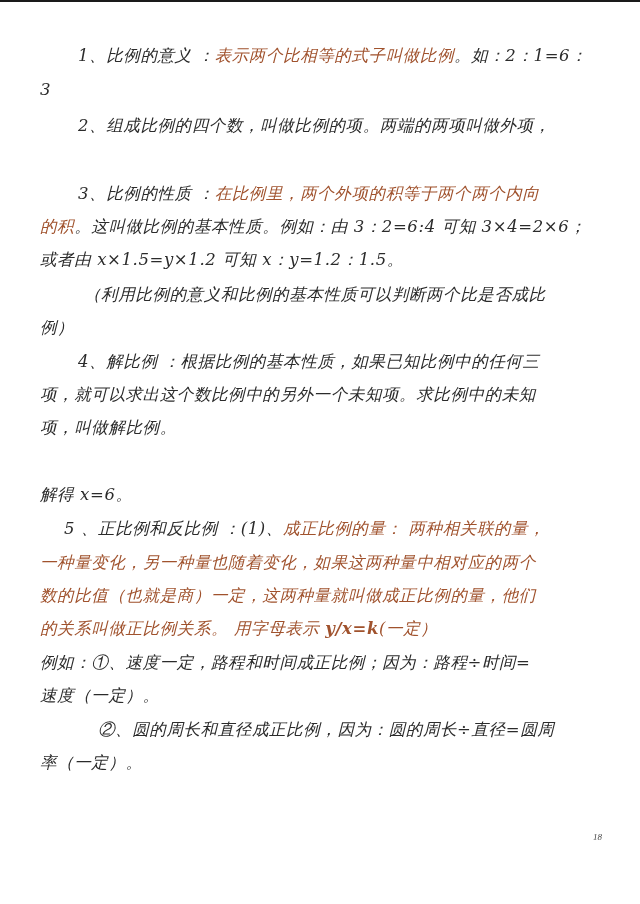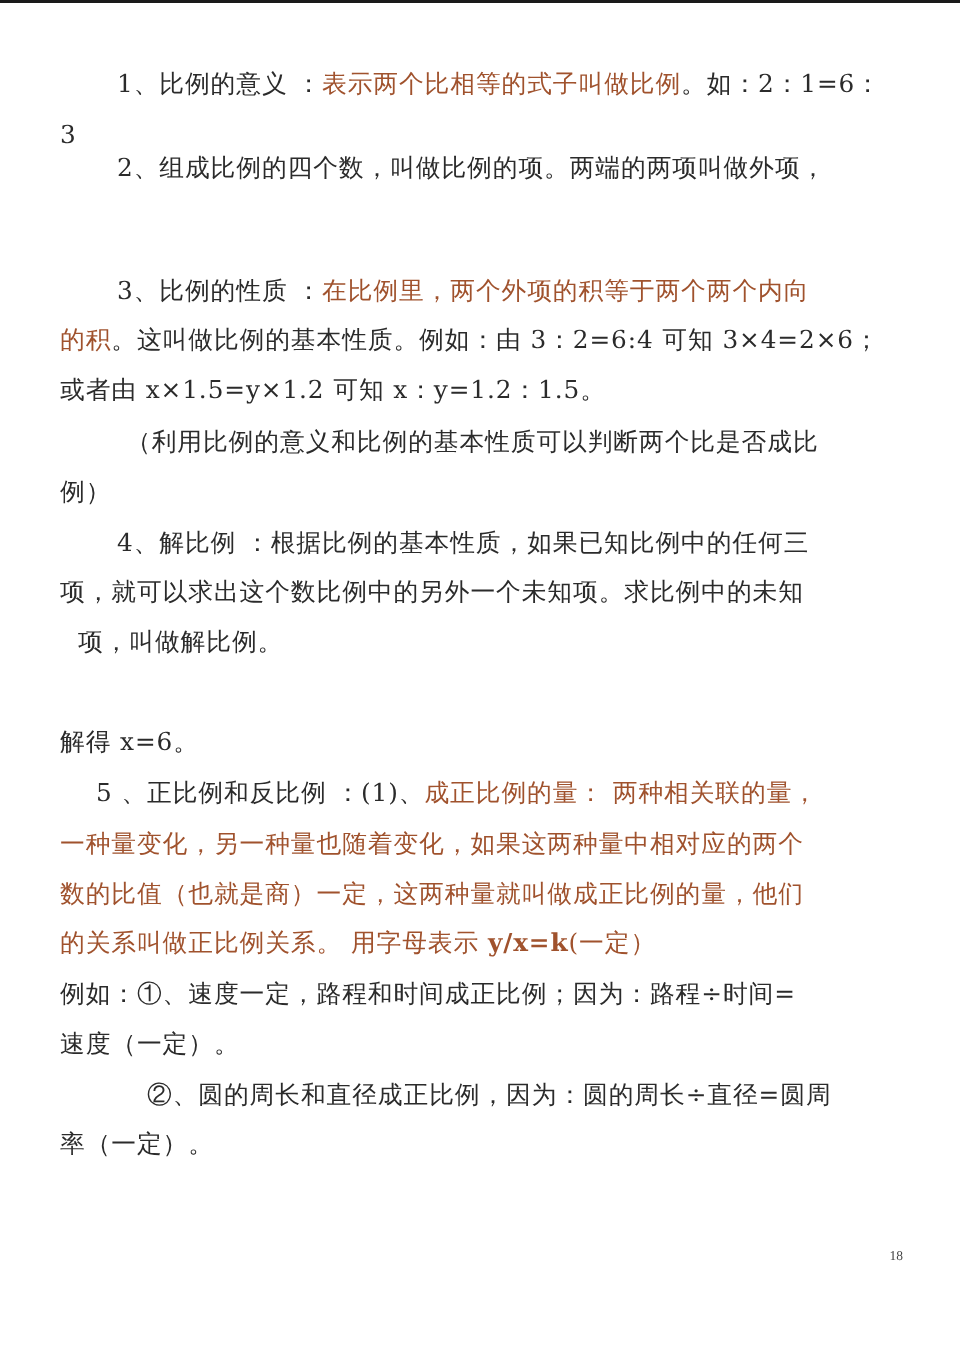--- a/index.html
+++ b/index.html
@@ -17,21 +17,21 @@
     }
     .top-rule {
       position: absolute;
       left: 0; top: 0;
       width: 640px; height: 2px;
       background: #1a1a1a;
     }
     .page {
       position: absolute;
       left: 0; top: 0;
-      width: 640px; height: 800px;
+      width: 640px; height: 800px; font-style: italic;
     }
     .line {
       position: absolute;
       white-space: nowrap;
       font-size: 16.5px;
       line-height: 22px;
       letter-spacing: 0.6px;
     }
     .hl { color: #a0522d; }
     .bold { font-weight: bold; }
@@ -51,21 +51,21 @@
 
 <div class="page">
 
   <div class="line" style="left:78px;top:45px;">
     <span>1、比例的意义 ：</span><span class="hl">表示两个比相等的式子叫做比例</span><span>。如：2：1=6：</span>
   </div>
   <div class="line" style="left:40px;top:79px;">
     <span>3</span>
   </div>
 
-  <div class="line" style="left:78px;top:101px;">
+  <div class="line" style="left:78px;top:115px;">
     <span>2、组成比例的四个数，叫做比例的项。两端的两项叫做外项，</span>
   </div>
 
   <div class="line" style="left:78px;top:183px;">
     <span>3、比例的性质 ：</span><span class="hl">在比例里，两个外项的积等于两个两个内向</span>
   </div>
   <div class="line" style="left:40px;top:216px;">
     <span class="hl">的积</span><span>。这叫做比例的基本性质。例如：由 3：2=6:4 可知 3×4=2×6；</span>
   </div>
   <div class="line" style="left:40px;top:249px;">
@@ -77,21 +77,21 @@
   <div class="line" style="left:40px;top:317px;">
     <span>例）</span>
   </div>
 
   <div class="line" style="left:78px;top:351px;">
     <span>4、解比例 ：根据比例的基本性质，如果已知比例中的任何三</span>
   </div>
   <div class="line" style="left:40px;top:384px;">
     <span>项，就可以求出这个数比例中的另外一个未知项。求比例中的未知</span>
   </div>
-  <div class="line" style="left:40px;top:417px;margin-left:12px;">
+  <div class="line" style="left:40px;top:417px;">
     <span>项，叫做解比例。</span>
   </div>
   <div class="line" style="left:40px;top:484px;">
     <span>解得 x=6。</span>
   </div>
 
   <div class="line" style="left:64px;top:518px;">
     <span>5 、正比例和反比例 ：(1)、</span><span class="hl">成正比例的量：  两种相关联的量，</span>
   </div>
   <div class="line hl" style="left:40px;top:585px;">

